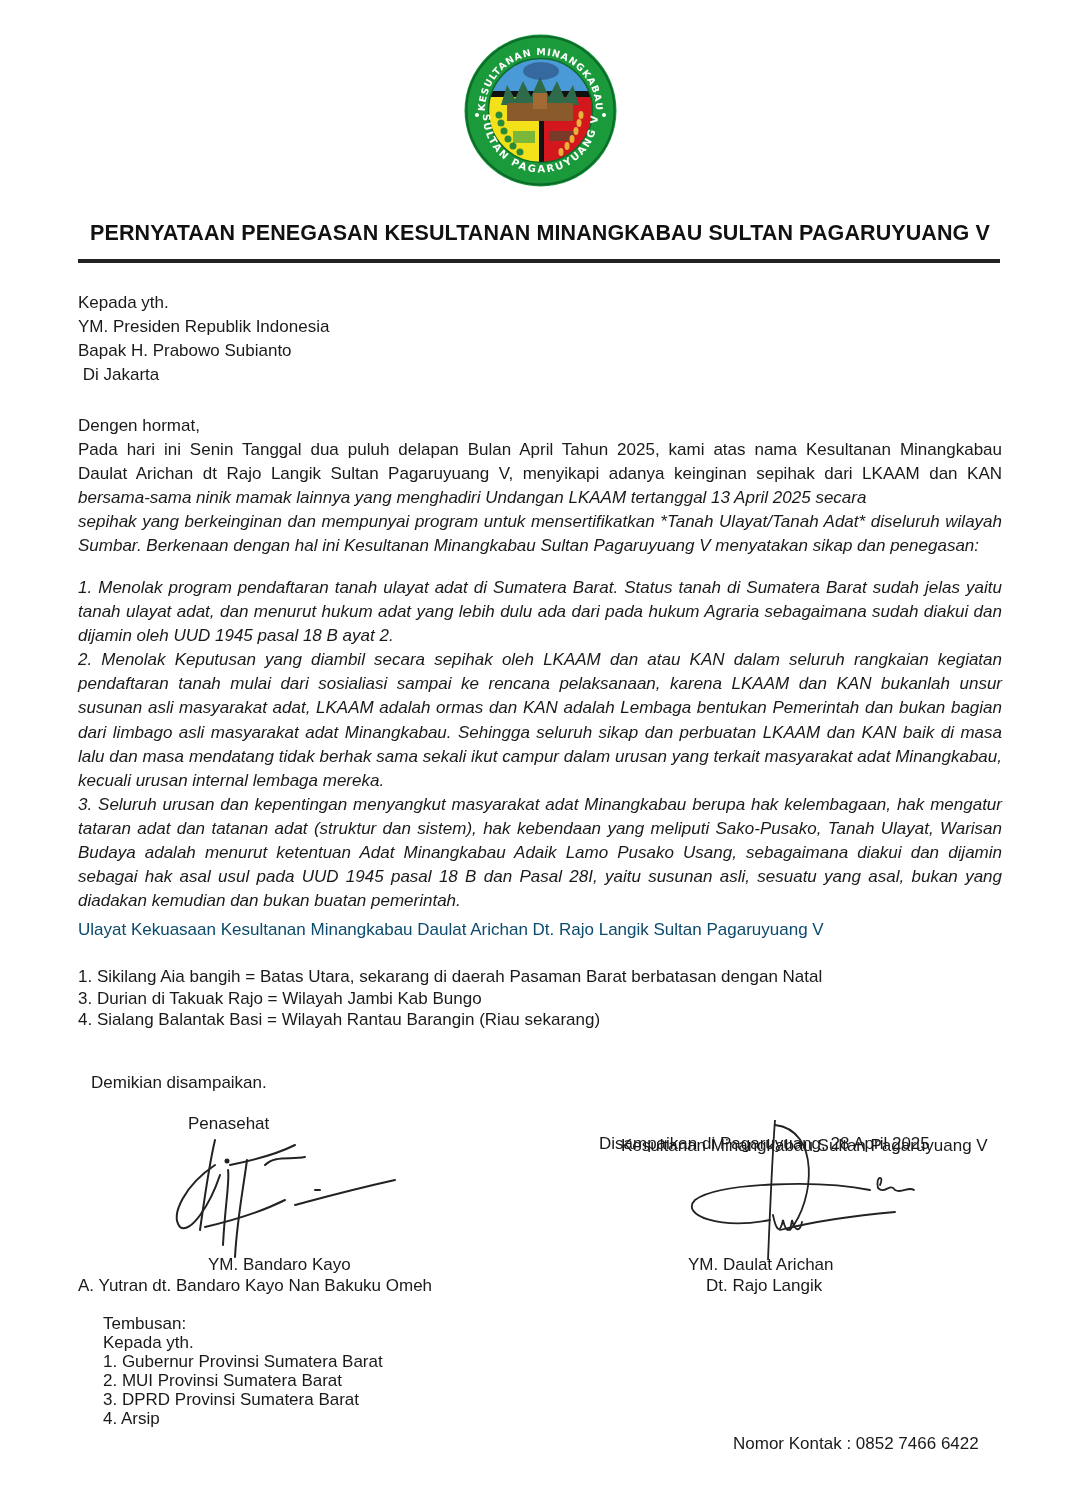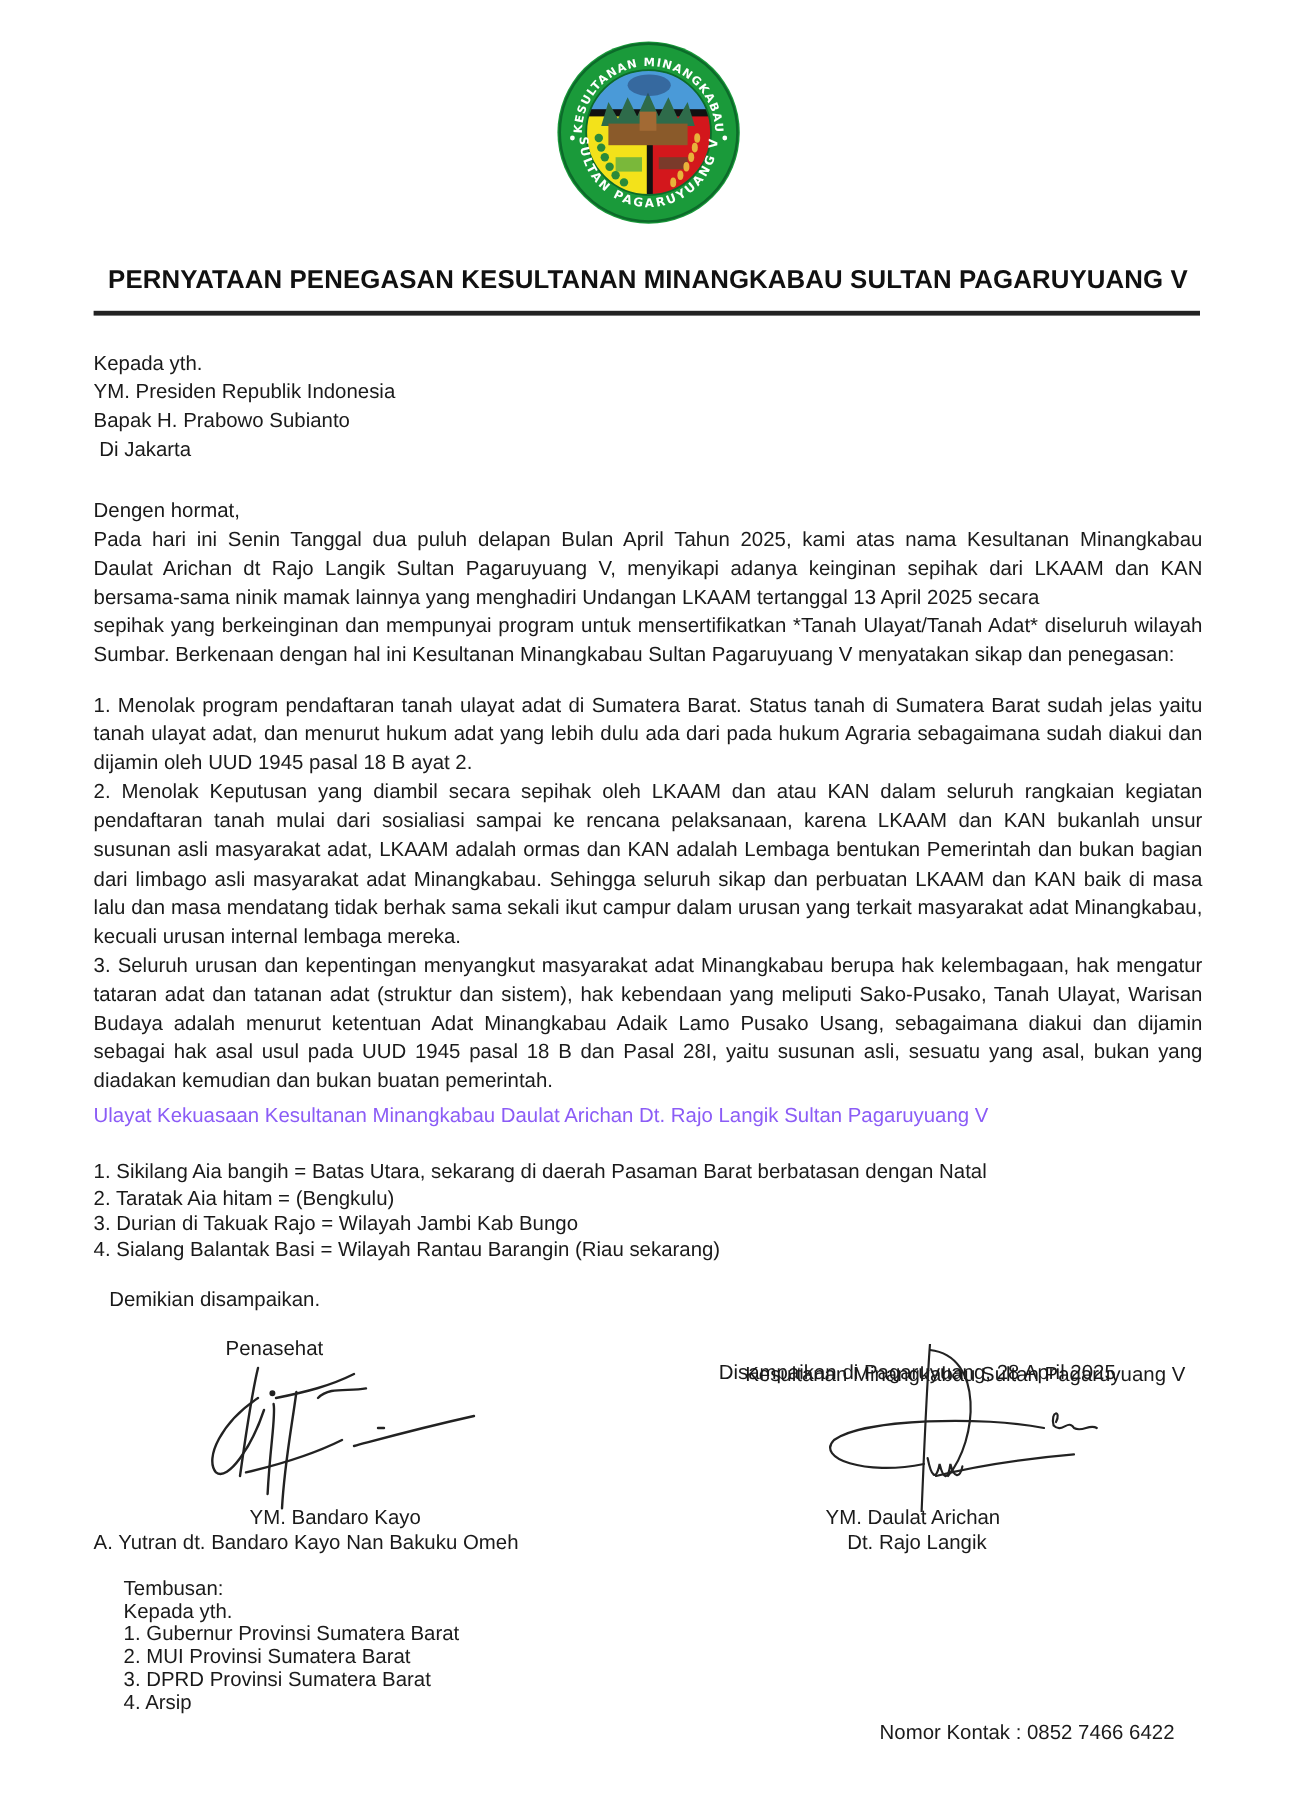--- a/index.html
+++ b/index.html
@@ -6,21 +6,21 @@
   body { width: 1080px; height: 1509px; position: relative; overflow: hidden;
          font-family: "Liberation Sans", sans-serif; color: #1a1a1a; }
   .abs { position: absolute; }
   .logo { left: 463px; top: 33px; width: 155px; height: 155px; }
   .title { left: 0; width: 1080px; top: 221px; text-align: center; font-weight: bold;
            font-size: 21.5px; letter-spacing: 0.1px; color: #111; }
   .rule { left: 78px; top: 259px; width: 922px; height: 4px; background: #222; }
   .line { font-size: 17px; line-height: 24px; white-space: nowrap; }
   .just { left: 78px; width: 924px; font-size: 17px; line-height: 24.1px; text-align: justify; }
   .just p { margin: 0; }
-  .just p.last { text-align-last: left; }
+  .just p.last { text-align-last: left; font-style: italic; }
   .sig { position: absolute; }
 </style>
 </head>
 <body>
 
 <div class="abs logo">
   <svg width="155" height="155" viewBox="0 0 155 155">
     <defs>
       <clipPath id="inner">
           <circle cx="77.5" cy="77.5" r="52"></circle>
@@ -91,25 +91,24 @@
   <p class="last">bersama-sama ninik mamak lainnya yang menghadiri Undangan LKAAM tertanggal 13 April 2025 secara</p>
   <p class="last">sepihak yang berkeinginan dan mempunyai program untuk mensertifikatkan *Tanah Ulayat/Tanah Adat* diseluruh wilayah Sumbar. Berkenaan dengan hal ini Kesultanan Minangkabau Sultan Pagaruyuang V menyatakan sikap dan penegasan:</p>
 </div>
 
 <div class="abs just" style="top:576px;">
   <p class="last">1. Menolak program pendaftaran tanah ulayat adat di Sumatera Barat. Status tanah di Sumatera Barat sudah jelas yaitu tanah ulayat adat, dan menurut hukum adat yang lebih dulu ada dari pada hukum Agraria sebagaimana sudah diakui dan dijamin oleh UUD 1945 pasal 18 B ayat 2.</p>
   <p class="last">2. Menolak Keputusan yang diambil secara sepihak oleh LKAAM dan atau KAN dalam seluruh rangkaian kegiatan pendaftaran tanah mulai dari sosialiasi sampai ke rencana pelaksanaan, karena LKAAM dan KAN bukanlah unsur susunan asli masyarakat adat, LKAAM adalah ormas dan KAN adalah Lembaga bentukan Pemerintah dan bukan bagian dari limbago asli masyarakat adat Minangkabau. Sehingga seluruh sikap dan perbuatan LKAAM dan KAN baik di masa lalu dan masa mendatang tidak berhak sama sekali ikut campur dalam urusan yang terkait masyarakat adat Minangkabau, kecuali urusan internal lembaga mereka.</p>
   <p class="last">3. Seluruh urusan dan kepentingan menyangkut masyarakat adat Minangkabau berupa hak kelembagaan, hak mengatur tataran adat dan tatanan adat (struktur dan sistem), hak kebendaan yang meliputi Sako-Pusako, Tanah Ulayat, Warisan Budaya adalah menurut ketentuan Adat Minangkabau Adaik Lamo Pusako Usang, sebagaimana diakui dan dijamin sebagai hak asal usul pada UUD 1945 pasal 18 B dan Pasal 28I, yaitu susunan asli, sesuatu yang asal, bukan yang diadakan kemudian dan bukan buatan pemerintah.</p>
 </div>
 
-<div class="abs line" style="left:78px; top:918px; color:#8b5cf6;">Ulayat Kekuasaan Kesultanan Minangkabau Daulat Arichan Dt. Rajo Langik Sultan Pagaruyuang V</div>
+<div class="abs line" style="left:78px; top:918px; color:#0c4a6e;">Ulayat Kekuasaan Kesultanan Minangkabau Daulat Arichan Dt. Rajo Langik Sultan Pagaruyuang V</div>
 
 <div class="abs" style="left:78px; top:966px; font-size:17px; line-height:21.5px;">
   <div>1. Sikilang Aia bangih = Batas Utara, sekarang di daerah Pasaman Barat berbatasan dengan Natal</div>
-  <div>2. Taratak Aia hitam = (Bengkulu)</div>
   <div>3. Durian di Takuak Rajo = Wilayah Jambi Kab Bungo</div>
   <div>4. Sialang Balantak Basi = Wilayah Rantau Barangin (Riau sekarang)</div>
 </div>
 
 <div class="abs line" style="left:91px; top:1071px;">Demikian disampaikan.</div>
 
 <div class="abs line" style="left:188px; top:1112px;">Penasehat</div>
 <svg class="sig" style="left:165px; top:1135px;" width="235" height="130" viewBox="0 0 235 130">
   <g fill="none" stroke="#222" stroke-width="2" stroke-linecap="round">
     <path d="M50 5 C44 30 40 60 35 95"></path>

